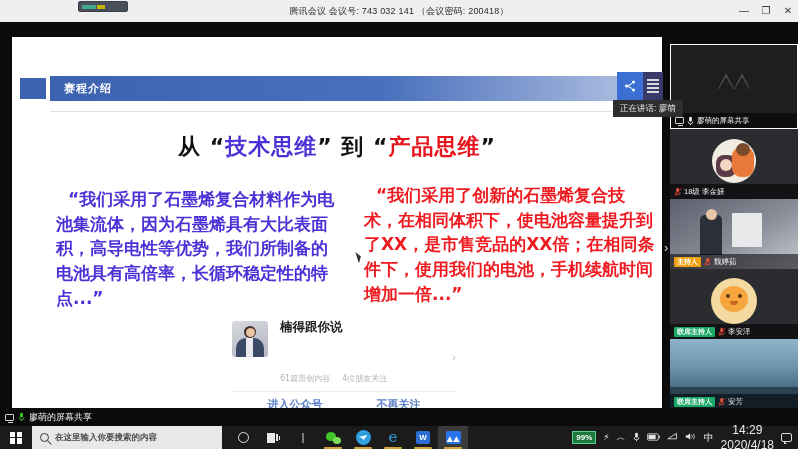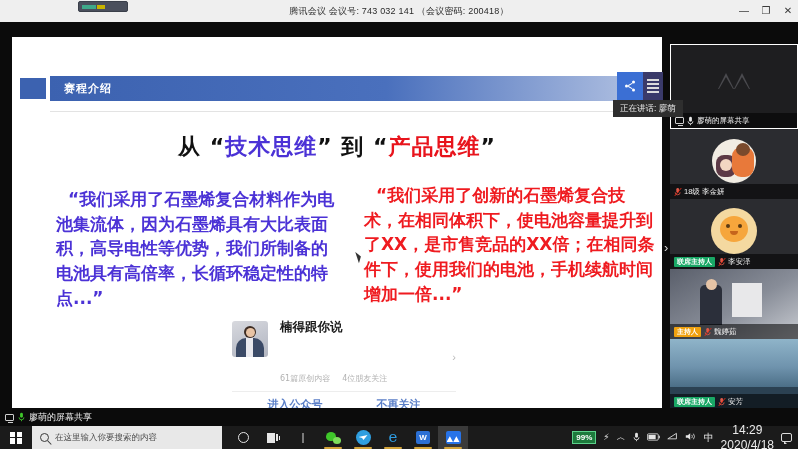--- a/index.html
+++ b/index.html
@@ -193,21 +193,21 @@
 
   
   .taskbar {
     position: absolute; left: 0; top: 426px; width: 798px; height: 23px; background: #1b1b1b;
     display: flex; align-items: center;
   }
   .start-btn { width: 32px; height: 23px; display:flex; align-items:center; justify-content:center; }
   .win-logo { width: 12px; height: 12px; display:grid; grid-template-columns: 1fr 1fr; grid-template-rows: 1fr 1fr; gap: 1.5px; }
   .win-logo i { background: #ffffff; display:block; }
   .search-box {
-    width: 190px; height: 23px; background: #e8e8e8; display: flex; align-items: center; gap: 6px; padding-left: 8px;
+    width: 190px; height: 23px; background: #e8e8e8; display: flex; align-items: center; gap: 6px; padding-left: 8px; font-weight: bold;
   }
   .search-box .mag {
     width: 9px; height: 9px; border: 1.3px solid #3a3a3a; border-radius: 50%; position: relative; flex:0 0 auto;
   }
   .search-box .mag::after { content:''; position:absolute; right:-3.5px; bottom:-2px; width:4.5px; height:1.3px; background:#3a3a3a; transform:rotate(45deg); }
   .search-ph { font-size: 8.5px; color: #4b4b4b; }
   .tb-icons { display: flex; align-items: center; gap: 0px; margin-left: 6px; }
   .tb-ico { width: 30px; height: 23px; display:flex; align-items:center; justify-content:center; position: relative; }
   .tb-ico.active { background: #3a3a3a; }
   .tb-ico .underline { position:absolute; bottom:0; left:6px; right:6px; height:2px; border-radius:1px; }
@@ -351,54 +351,54 @@
                 <rect x="3.5" y="1" width="4" height="7" rx="2" fill="#e05a4a"></rect>
                 <path d="M1.8 7.5a3.7 3.7 0 0 0 7.4 0" stroke="#e05a4a" stroke-width="1.2" fill="none"></path>
                 <line x1="1" y1="13" x2="11" y2="1" stroke="#e02b18" stroke-width="1.4"></line>
               </svg>
           </span>
           <span class="nm">18级 李金妍</span>
         </div>
       </div>
 
       <div class="tile h2">
-        <div class="av" style="background:#f4d9a0;width:46px;height:46px">
-          <div style="position:absolute;left:9px;top:8px;width:28px;height:26px;border-radius:50%;background:#f6a63c"></div>
-          <div style="position:absolute;left:15px;top:16px;width:4px;height:4px;border-radius:50%;background:#5a3a14"></div>
-          <div style="position:absolute;left:27px;top:16px;width:4px;height:4px;border-radius:50%;background:#5a3a14"></div>
-          <div style="position:absolute;left:19px;top:23px;width:8px;height:4px;border-radius:0 0 6px 6px;background:#c6651c"></div>
-        </div>
-        <div class="namebar">
-          <span class="badge cohost">联席主持人</span>
-          <span class="ico-mic">
-            <svg width="8" height="10" viewBox="0 0 12 14">
-                <rect x="3.5" y="1" width="4" height="7" rx="2" fill="#e05a4a"></rect>
-                <path d="M1.8 7.5a3.7 3.7 0 0 0 7.4 0" stroke="#e05a4a" stroke-width="1.2" fill="none"></path>
-                <line x1="1" y1="13" x2="11" y2="1" stroke="#e02b18" stroke-width="1.4"></line>
-              </svg>
-          </span>
-          <span class="nm">李安泽</span>
-        </div>
-      </div>
-
-      <div class="tile h2">
         <div class="ph-b" style="background:linear-gradient(150deg,#5a5f6b 0%,#888d98 55%,#c9ccd2 100%)"></div>
         <div style="position:absolute;left:30px;top:16px;width:22px;height:40px;background:#2b2f3a;border-radius:5px 5px 0 0"></div>
         <div style="position:absolute;left:36px;top:10px;width:11px;height:11px;border-radius:50%;background:#e6c4a6"></div>
         <div style="position:absolute;left:62px;top:14px;width:30px;height:34px;background:#e8e8ea"></div>
         <div class="namebar">
           <span class="badge host">主持人</span>
           <span class="ico-mic">
             <svg width="8" height="10" viewBox="0 0 12 14">
                 <rect x="3.5" y="1" width="4" height="7" rx="2" fill="#e05a4a"></rect>
                 <path d="M1.8 7.5a3.7 3.7 0 0 0 7.4 0" stroke="#e05a4a" stroke-width="1.2" fill="none"></path>
                 <line x1="1" y1="13" x2="11" y2="1" stroke="#e02b18" stroke-width="1.4"></line>
               </svg>
           </span>
           <span class="nm">魏婷茹</span>
+        </div>
+      </div>
+
+      <div class="tile h2">
+        <div class="av" style="background:#f4d9a0;width:46px;height:46px">
+          <div style="position:absolute;left:9px;top:8px;width:28px;height:26px;border-radius:50%;background:#f6a63c"></div>
+          <div style="position:absolute;left:15px;top:16px;width:4px;height:4px;border-radius:50%;background:#5a3a14"></div>
+          <div style="position:absolute;left:27px;top:16px;width:4px;height:4px;border-radius:50%;background:#5a3a14"></div>
+          <div style="position:absolute;left:19px;top:23px;width:8px;height:4px;border-radius:0 0 6px 6px;background:#c6651c"></div>
+        </div>
+        <div class="namebar">
+          <span class="badge cohost">联席主持人</span>
+          <span class="ico-mic">
+            <svg width="8" height="10" viewBox="0 0 12 14">
+                <rect x="3.5" y="1" width="4" height="7" rx="2" fill="#e05a4a"></rect>
+                <path d="M1.8 7.5a3.7 3.7 0 0 0 7.4 0" stroke="#e05a4a" stroke-width="1.2" fill="none"></path>
+                <line x1="1" y1="13" x2="11" y2="1" stroke="#e02b18" stroke-width="1.4"></line>
+              </svg>
+          </span>
+          <span class="nm">李安泽</span>
         </div>
       </div>
 
       <div class="tile h2">
         <div class="ph-b" style="background:linear-gradient(180deg,#8fb4c9 0%,#6f93ad 40%,#4a6d85 70%,#2e4a5e 100%)"></div>
         <div style="position:absolute;left:0;bottom:0;width:100%;height:22px;background:#2b4152"></div>
         <div class="namebar">
           <span class="badge cohost">联席主持人</span>
           <span class="ico-mic">
             <svg width="8" height="10" viewBox="0 0 12 14">

